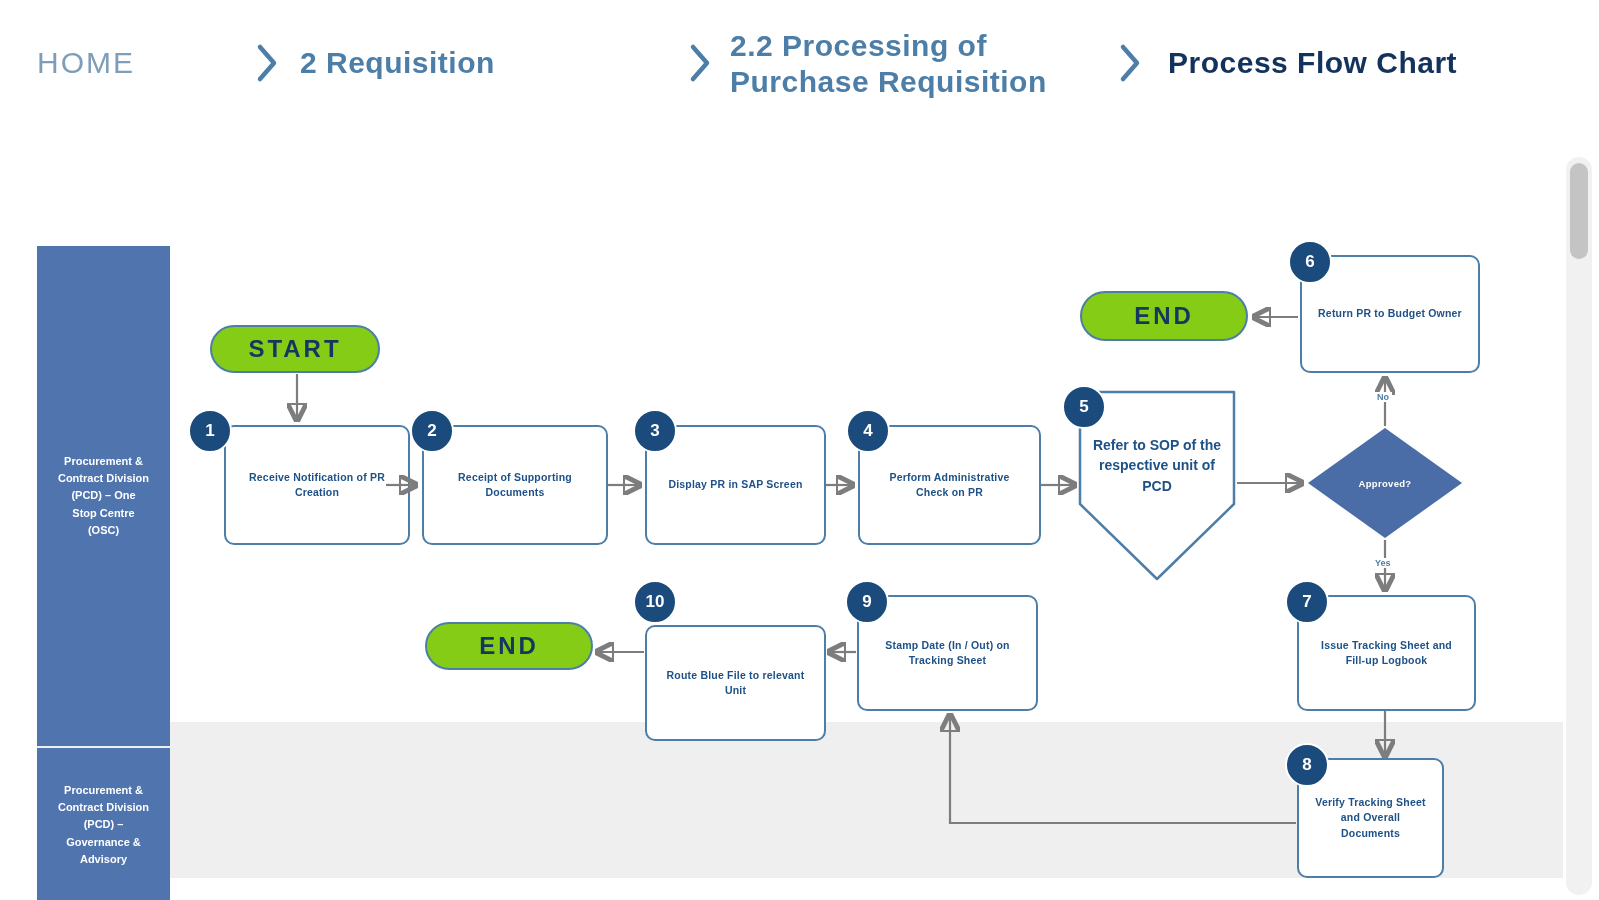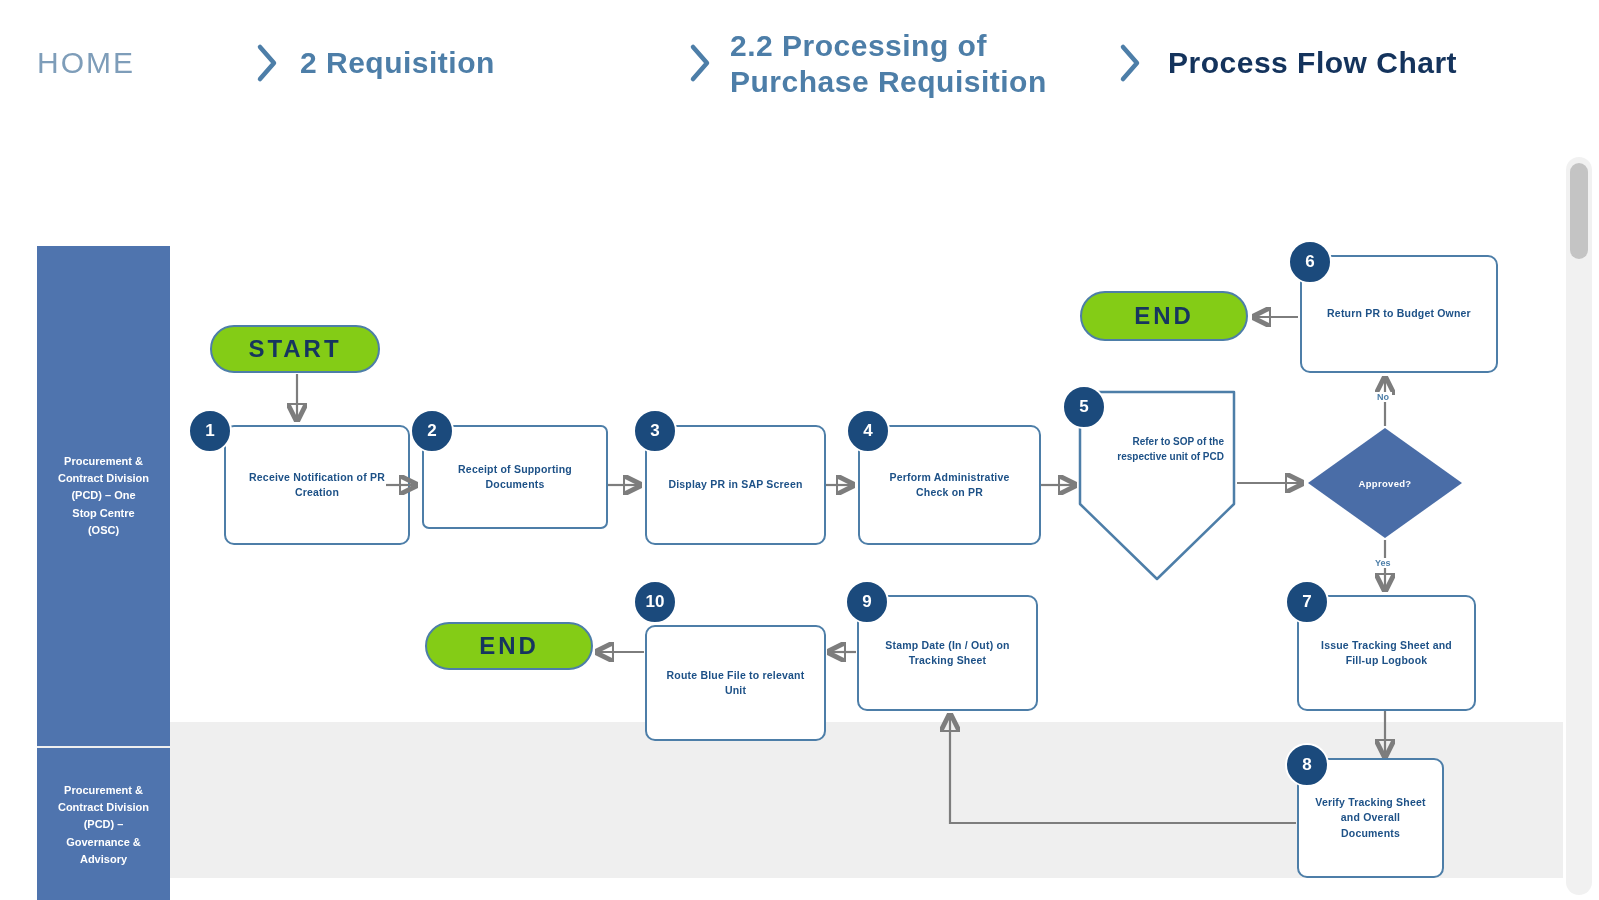--- a/index.html
+++ b/index.html
@@ -40,22 +40,22 @@
   .terminal{position:absolute;background:#84cc16;border:2.5px solid var(--steel-blue);border-radius:26px;
             display:flex;align-items:center;justify-content:center;
             font-weight:800;font-size:24px;letter-spacing:3px;color:var(--terminal-text);}
   .box{position:absolute;background:#fff;border:2px solid var(--steel-blue);border-radius:10px;
        display:flex;align-items:center;justify-content:center;padding:0 16px;}
   .box-label{font-size:10.5px;font-weight:700;color:var(--box-text);text-align:center;line-height:1.45;letter-spacing:.2px;}
   .badge{position:absolute;width:44px;height:44px;border-radius:50%;background:var(--navy);
          border:2.5px solid #fff;color:#fff;font-size:17px;font-weight:800;
          display:flex;align-items:center;justify-content:center;z-index:5;}
   .pent-wrap{position:absolute;left:1078px;top:390px;width:158px;height:192px;}
-  .pent-label{position:absolute;left:12px;right:12px;top:45px;font-size:10px;font-weight:700;
-              color:var(--box-text);text-align:right;line-height:1.45;}
+  .pent-label{position:absolute;left:12px;right:12px;top:45px;font-size:14px;font-weight:700;
+              color:var(--box-text);text-align:center;line-height:1.45;}
   .diamond-wrap{position:absolute;left:1306px;top:426px;width:158px;height:114px;}
   .diamond-label{position:absolute;inset:0;display:flex;align-items:center;justify-content:center;
                  color:#fff;font-size:9.5px;font-weight:700;letter-spacing:.3px;}
   .edge-label{position:absolute;font-size:9px;font-weight:700;color:var(--steel-blue);
               background:#fff;padding:0 3px;z-index:4;}
 
   
   .arrows{position:absolute;left:0;top:0;width:1599px;height:900px;pointer-events:none;z-index:2;}
   .arrows line,.arrows path{stroke:var(--arrow-gray);stroke-width:2.2;fill:none;}
 
@@ -128,21 +128,21 @@
 
   <div class="terminal" style="left:210px;top:325px;width:170px;height:48px;">START</div>
   <div class="terminal" style="left:1080px;top:291px;width:168px;height:50px;">END</div>
   <div class="terminal" style="left:425px;top:622px;width:168px;height:48px;">END</div>
 
   <div class="box" style="left:200px;top:425px;width:186px;height:120px;margin-left:24px;">
     <span class="box-label">Receive Notification of PR Creation</span>
   </div>
   <div class="badge" style="left:188px;top:409px;">1</div>
 
-  <div class="box" style="left:422px;top:425px;width:186px;height:104px;border-radius:7px;">
+  <div class="box" style="left:422px;top:425px;width:186px;height:120px;">
     <span class="box-label">Receipt of Supporting Documents</span>
   </div>
   <div class="badge" style="left:410px;top:409px;">2</div>
 
   <div class="box" style="left:645px;top:425px;width:181px;height:120px;">
     <span class="box-label">Display PR in SAP Screen</span>
   </div>
   <div class="badge" style="left:633px;top:409px;">3</div>
 
   <div class="box" style="left:858px;top:425px;width:183px;height:120px;">
@@ -160,21 +160,21 @@
 
   <div class="diamond-wrap">
     <svg width="158" height="114" viewBox="0 0 158 114">
       <polygon points="79,2 156,57 79,112 2,57" fill="#4a6da7" stroke="none"></polygon>
     </svg>
     <span class="diamond-label">Approved?</span>
   </div>
   <span class="edge-label" style="left:1374px;top:392px;">No</span>
   <span class="edge-label" style="left:1372px;top:558px;">Yes</span>
 
-  <div class="box" style="left:1300px;top:255px;width:198px;height:118px;">
+  <div class="box" style="left:1300px;top:255px;width:180px;height:118px;">
     <span class="box-label">Return PR to Budget Owner</span>
   </div>
   <div class="badge" style="left:1288px;top:240px;">6</div>
 
   <div class="box" style="left:1297px;top:595px;width:179px;height:116px;">
     <span class="box-label">Issue Tracking Sheet and Fill-up Logbook</span>
   </div>
   <div class="badge" style="left:1285px;top:580px;">7</div>
 
   <div class="box" style="left:1297px;top:758px;width:147px;height:120px;">

